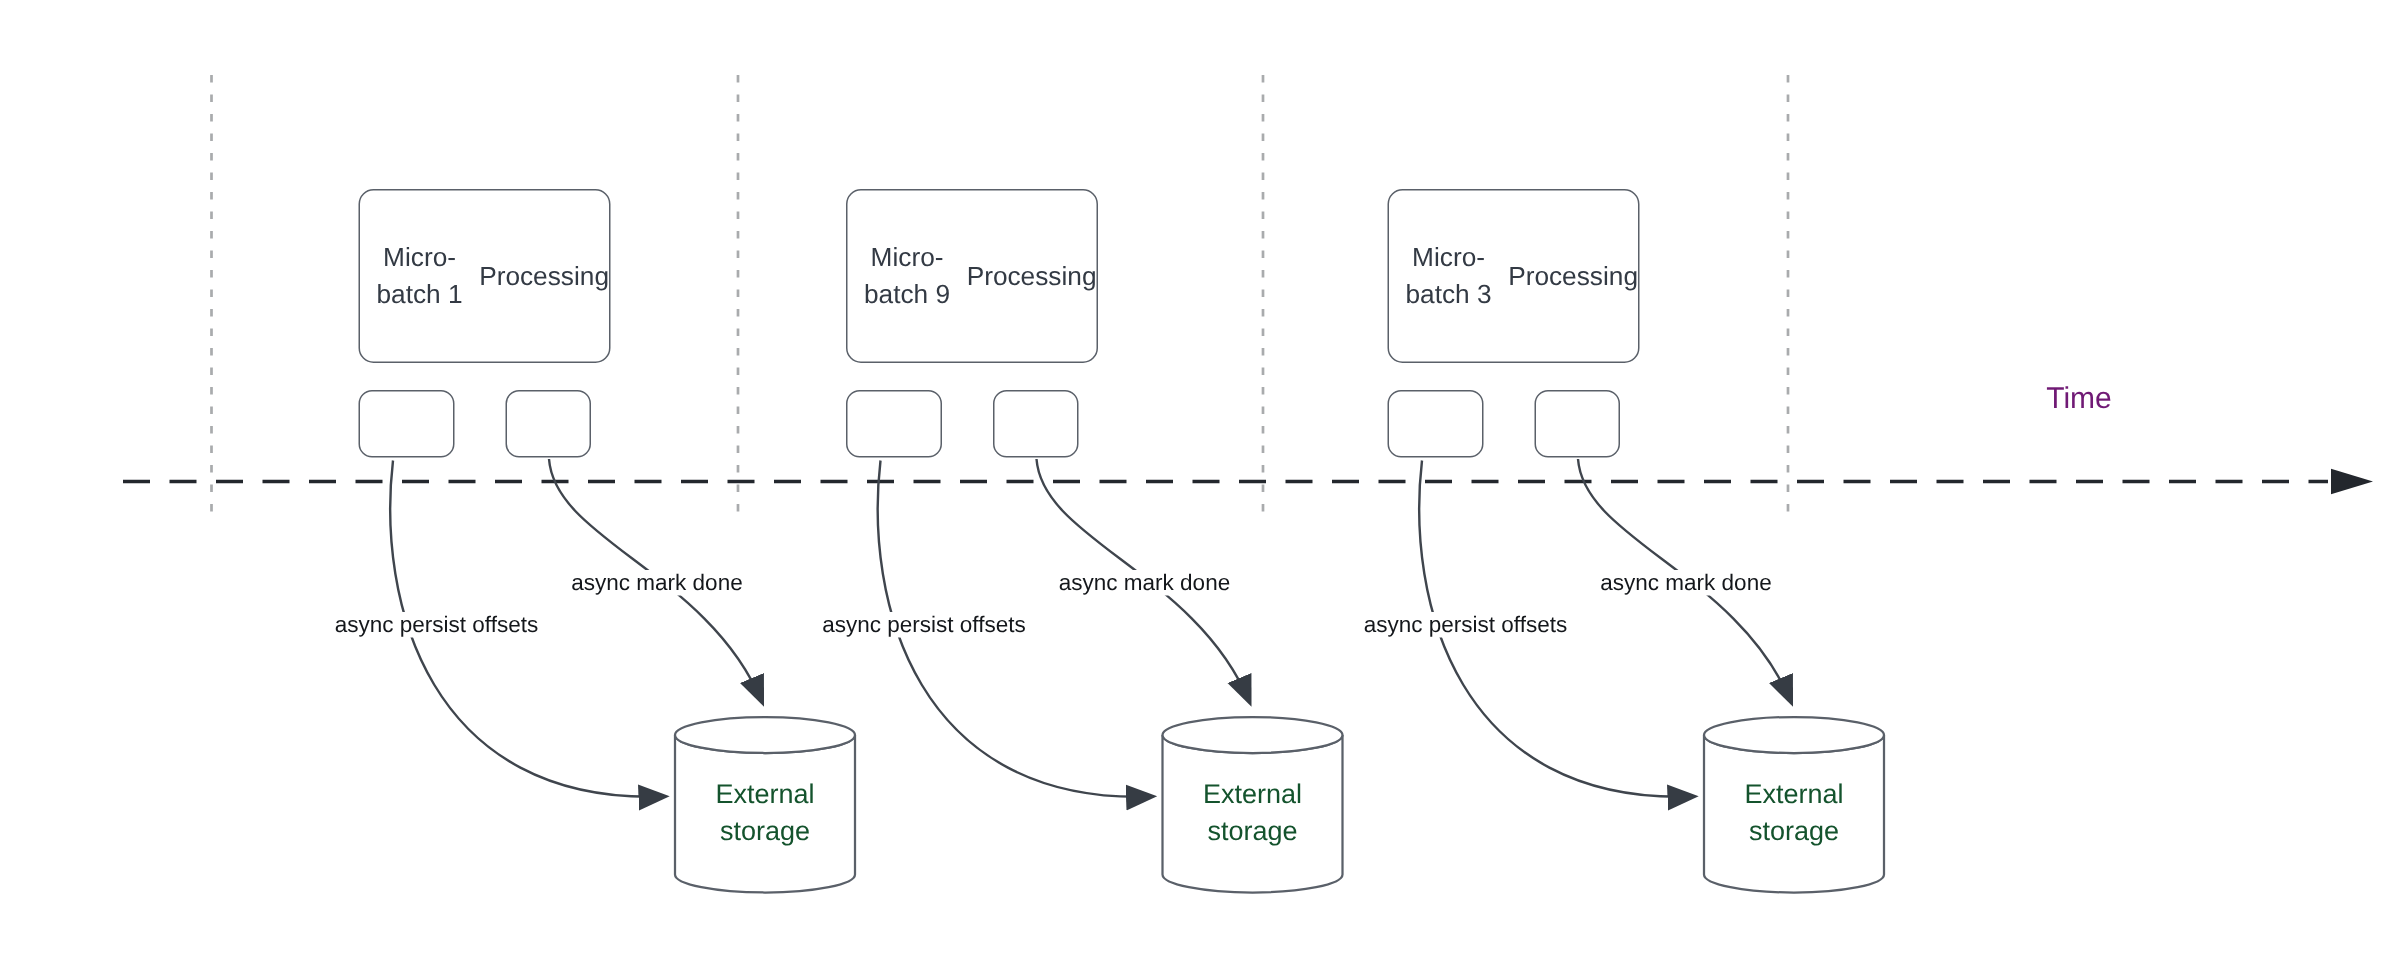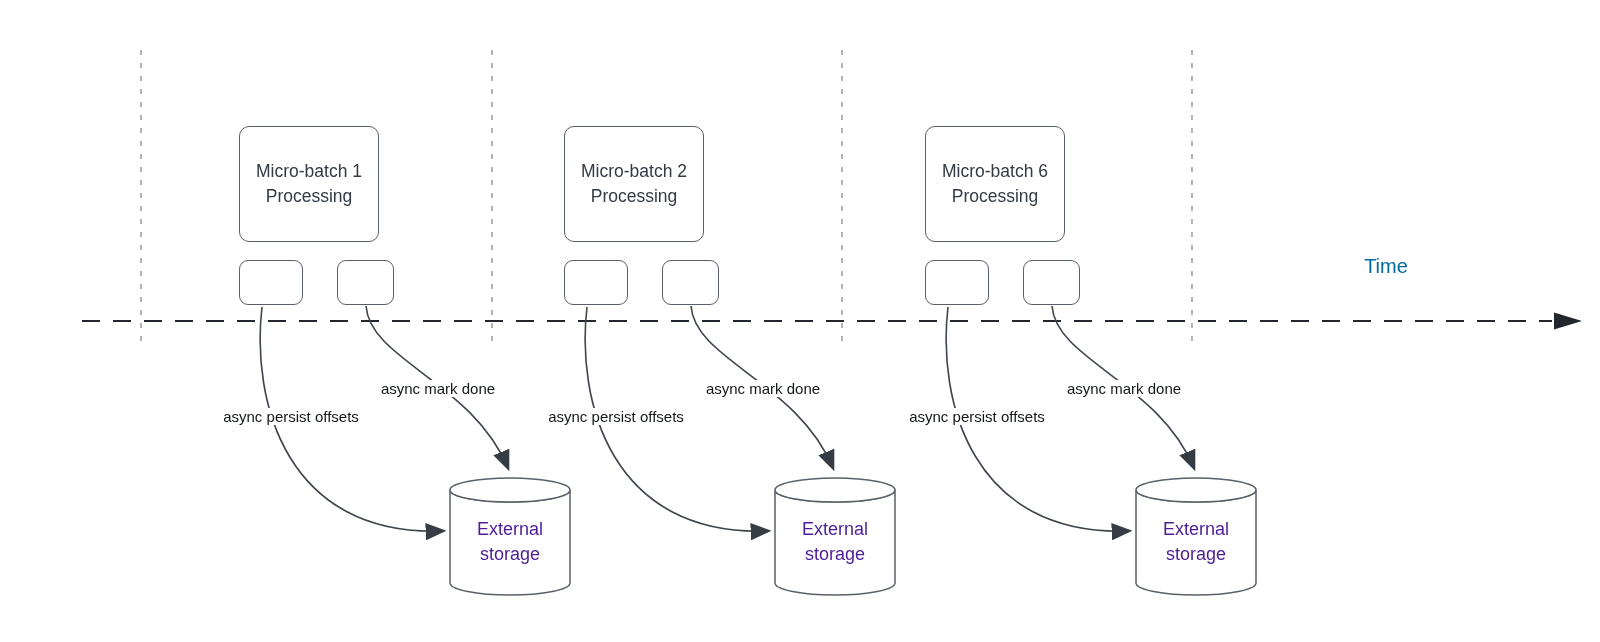--- a/index.html
+++ b/index.html
@@ -9,49 +9,49 @@
   }
   svg.layer { position:absolute; left:0; top:0; width:1600px; height:642px; }
 
   .batch { position:absolute; left:0; top:0; width:1600px; height:642px; pointer-events:none; }
   .batch-1 { --dx:0px; }
   .batch-2 { --dx:325px; }
   .batch-3 { --dx:686px; }
 
   .proc-box {
     position:absolute; left:calc(239px + var(--dx)); top:126px;
-    width:140px; height:116px; box-sizing:border-box;
+    width:168px; height:116px; box-sizing:border-box;
     border:1.5px solid #5a6069; border-radius:10px; background:#ffffff;
-    display:flex; flex-direction:column; align-items:center; justify-content:center;
-    font-size:17.5px; line-height:25px; color:#333a44; 
+    display:flex; flex-direction:row; align-items:center; justify-content:center;
+    font-size:17.5px; line-height:25px; color:#333a44; text-align:center;
   }
   .mini-box {
     position:absolute; top:260px; height:45px; box-sizing:border-box;
     border:1.5px solid #5a6069; border-radius:9px; background:#ffffff;
   }
   .mini-a { left:calc(239px + var(--dx)); width:64px; }
   .mini-b { left:calc(337px + var(--dx)); width:57px; }
 
   .arrow-label {
     position:absolute; transform:translateX(-50%);
     font-size:15px; font-weight:normal; color:#14171b;
     white-space:nowrap; background:#ffffff; padding:0 3px;
   }
   .lbl-persist { left:calc(291px + var(--dx)); top:408px; }
   .lbl-done    { left:calc(438px + var(--dx)); top:380px; }
 
   .storage-label {
     position:absolute; left:calc(510px + var(--dx)); top:517px;
     transform:translateX(-50%); width:112px; text-align:center;
-    font-size:18px; line-height:25px; color:#4c1d95;
+    font-size:18px; line-height:25px; color:#14532d;
   }
 
   .time-label {
     position:absolute; left:1386px; top:255px; transform:translateX(-50%);
-    font-size:20px; color:#0369a1;
+    font-size:20px; color:#701a75;
   }
 </style>
 </head>
 <body>
 
 <div class="canvas">
 
   <svg class="layer" viewBox="0 0 1600 642">
     <defs>
       <marker id="arrowhead" viewBox="0 0 12 10" refX="10" refY="5" markerWidth="13" markerHeight="11" orient="auto-start-reverse">
@@ -96,33 +96,33 @@
     </div>
     <div class="mini-box mini-a"></div>
     <div class="mini-box mini-b"></div>
     <div class="arrow-label lbl-persist">async persist offsets</div>
     <div class="arrow-label lbl-done">async mark done</div>
     <div class="storage-label">External storage</div>
   </div>
 
   <div class="batch batch-2">
     <div class="proc-box">
-      <span>Micro-batch 2</span>
+      <span>Micro-batch 9</span>
       <span>Processing</span>
     </div>
     <div class="mini-box mini-a"></div>
     <div class="mini-box mini-b"></div>
     <div class="arrow-label lbl-persist">async persist offsets</div>
     <div class="arrow-label lbl-done">async mark done</div>
     <div class="storage-label">External storage</div>
   </div>
 
   <div class="batch batch-3">
     <div class="proc-box">
-      <span>Micro-batch 6</span>
+      <span>Micro-batch 3</span>
       <span>Processing</span>
     </div>
     <div class="mini-box mini-a"></div>
     <div class="mini-box mini-b"></div>
     <div class="arrow-label lbl-persist">async persist offsets</div>
     <div class="arrow-label lbl-done">async mark done</div>
     <div class="storage-label">External storage</div>
   </div>
 
   <div class="time-label">Time</div>

